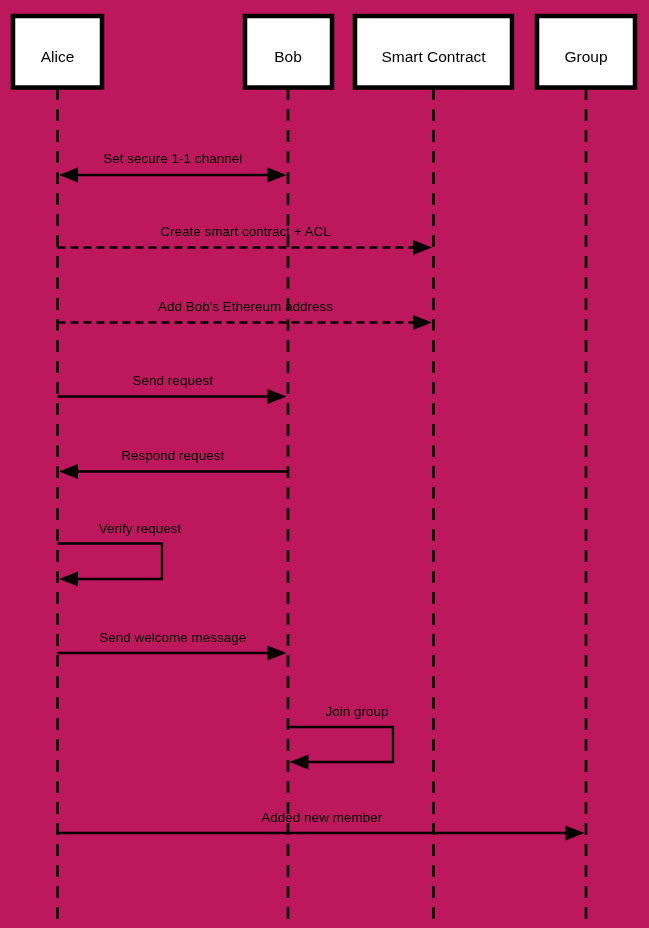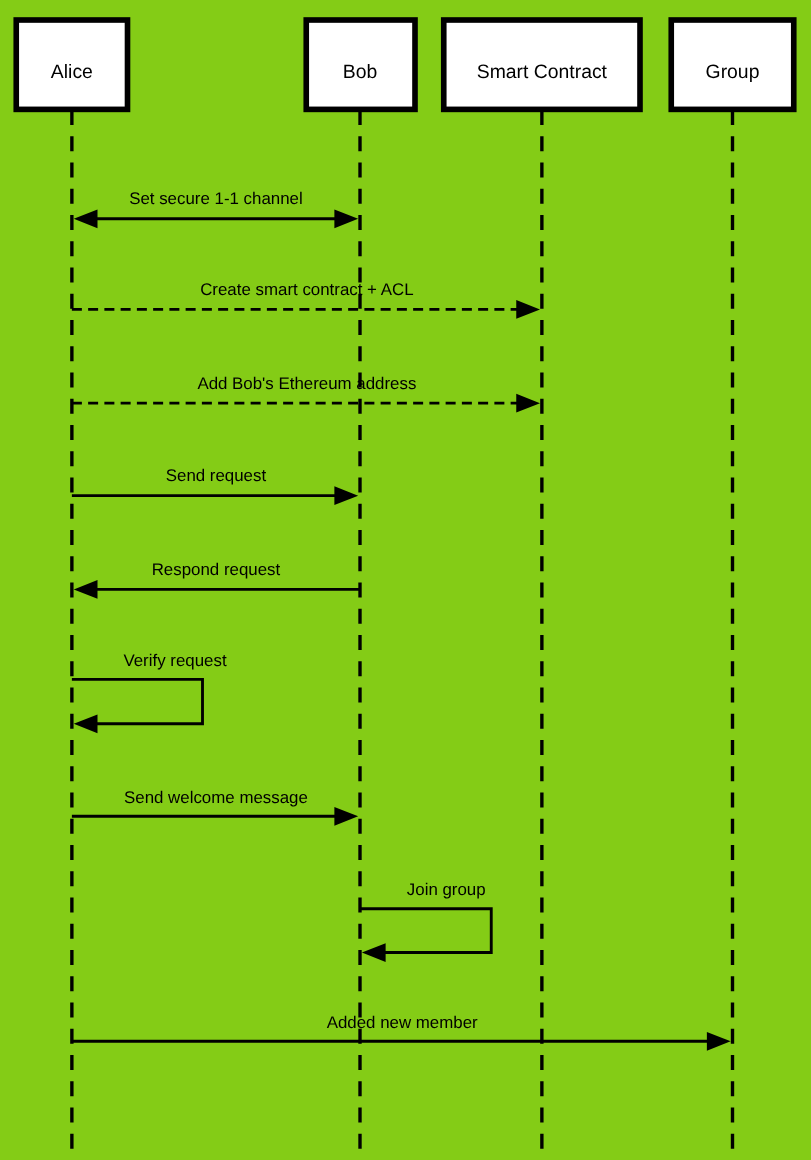--- a/index.html
+++ b/index.html
@@ -4,21 +4,21 @@
 <style>
   html, body {
     margin: 0;
     padding: 0;
     background: #ffffff;
   }
   .canvas {
     position: relative;
     width: 649px;
     height: 928px;
-    background: #84cc16;
+    background: #be185d;
     font-family: "Liberation Sans", sans-serif;
   }
   svg { display: block; }
   .actor-label {
     font-family: "Liberation Sans", sans-serif;
     font-size: 15.5px;
     fill: #000000;
     text-anchor: middle;
   }
   .msg-label {

